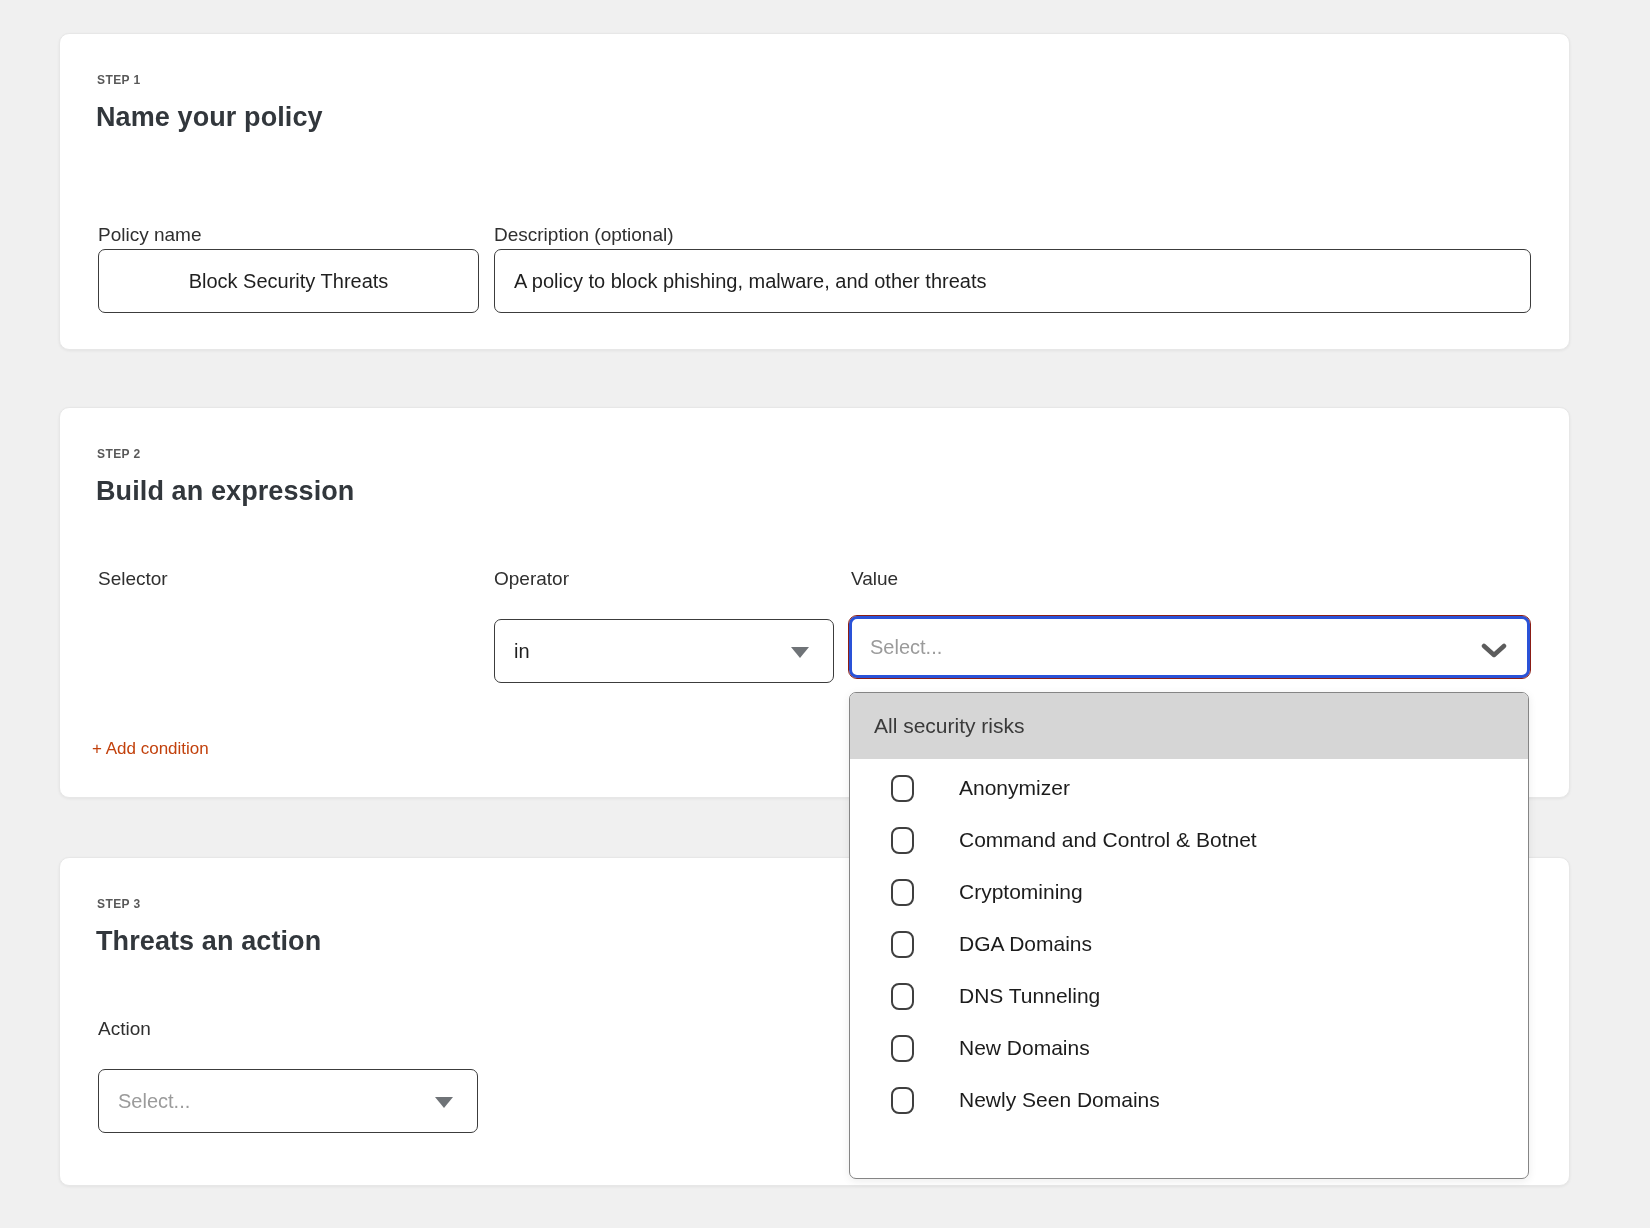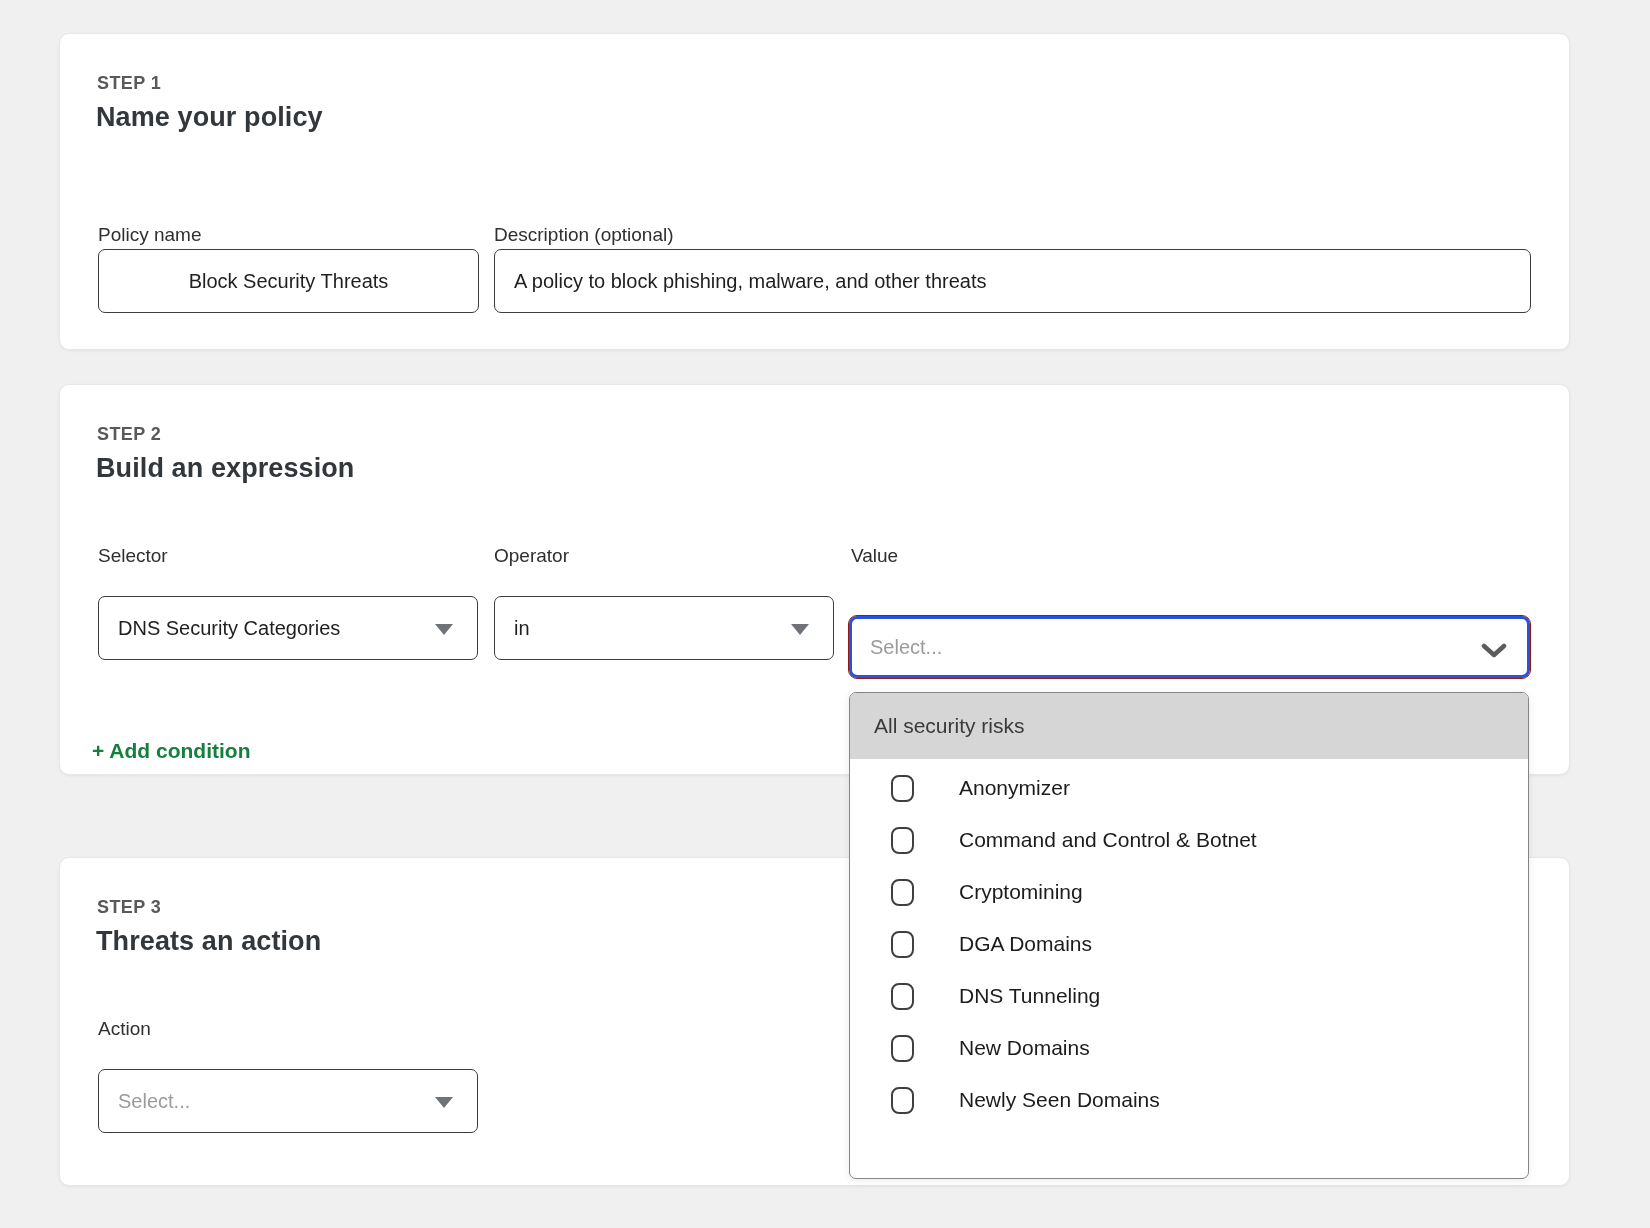--- a/index.html
+++ b/index.html
@@ -13,26 +13,26 @@
   .page{position:relative;width:1650px;height:1228px;overflow:hidden;}
 
   
   .card{
     position:absolute;left:59px;width:1511px;
     background:#ffffff;border:1px solid #e7e7e7;border-radius:10px;
     box-shadow:0 1px 3px rgba(0,0,0,0.06);
     box-sizing:border-box;
   }
   .card1{top:33px;height:317px;}
-  .card2{top:384px;height:391px;}
+  .card2{top:407px;height:391px;}
   .card3{top:857px;height:329px;}
 
   .step-label{
     position:absolute;left:37px;top:39px;
-    font-size:18px;font-weight:700;color:#595959;letter-spacing:.4px;
+    font-size:12px;font-weight:700;color:#595959;letter-spacing:.4px;
   }
   .card-title{
     position:absolute;left:36px;top:68px;margin:0;
     font-size:27px;font-weight:700;color:#32373c;letter-spacing:.1px;
   }
   .field-label{
     position:absolute;
     font-size:19px;color:#2f2f2f;
   }
 
@@ -88,21 +88,21 @@
   }
   .option-checkbox{
     box-sizing:border-box;margin-left:41px;width:23px;height:27px;
     border:2px solid #3f3f3f;border-radius:8px;background:#fff;flex:0 0 auto;
   }
   .option-label{margin-left:23px;font-size:21px;color:#1c1c1c;}
 
   
   .add-condition{
     position:absolute;left:92px;top:739px;
-    font-size:21px;color:#15803d;text-decoration:none;cursor:pointer;z-index:2;font-weight:bold;
+    font-size:17px;color:#c2410c;text-decoration:none;cursor:pointer;z-index:2;
   }
 </style>
 </head>
 <body>
 
 <div class="page">
 
   <section class="card card1">
     <div class="step-label">STEP 1</div>
     <h2 class="card-title">Name your policy</h2>
@@ -115,24 +115,20 @@
   </section>
 
   <section class="card card2">
     <div class="step-label">STEP 2</div>
     <h2 class="card-title">Build an expression</h2>
 
     <label class="field-label" style="left:38px;top:160px;">Selector</label>
     <label class="field-label" style="left:434px;top:160px;">Operator</label>
     <label class="field-label" style="left:791px;top:160px;">Value</label>
 
-    <div class="select-box" style="left:38px;top:211px;width:380px;">
-      <span>DNS Security Categories</span>
-      <span class="arrow"></span>
-    </div>
 
     <div class="select-box" style="left:434px;top:211px;width:340px;">
       <span>in</span>
       <span class="arrow"></span>
     </div>
   </section>
 
   <div class="value-select">
     <span class="placeholder">Select...</span>
     <span class="chevron">

